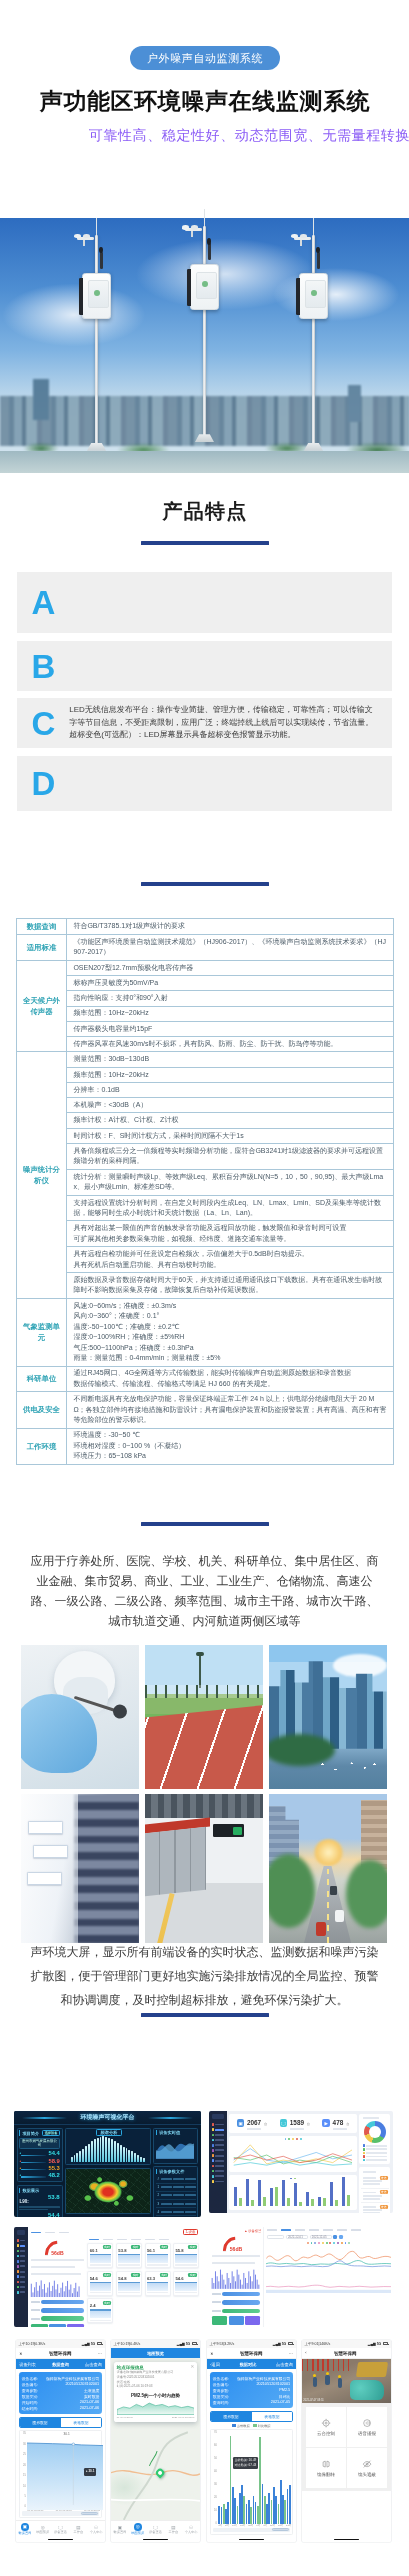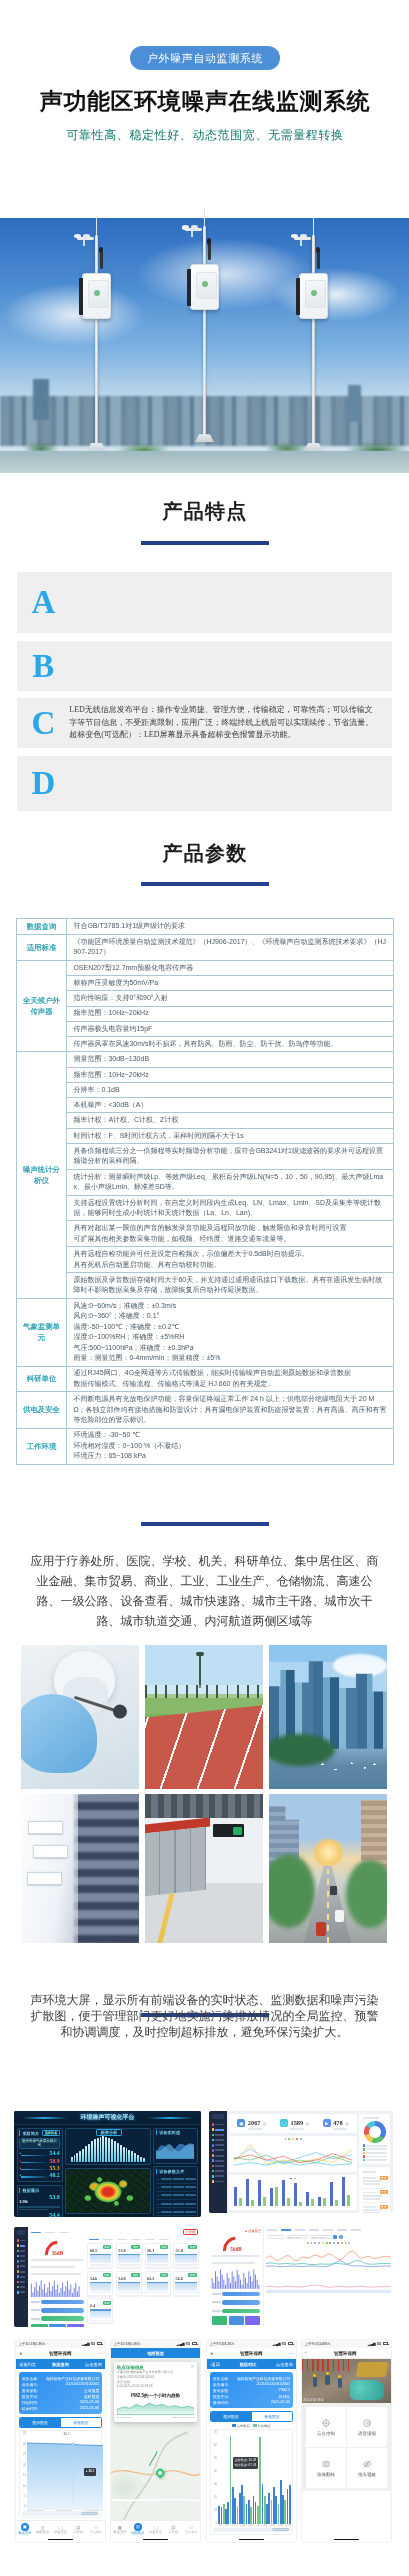--- a/index.html
+++ b/index.html
@@ -1,25 +1,25 @@
 <!DOCTYPE html>
 <html style="font-size:10.2px"><head>
 <meta charset="utf-8">
 <style>
   html,body{margin:0;padding:0;background:#fff;}
   *{box-sizing:border-box;}
   body{font-family:"Liberation Sans","DejaVu Sans",sans-serif;color:#222;}
   #page{position:relative;width:410px;height:2576px;background:#fff;overflow:hidden;margin:0 auto;}
-  .abs{position:absolute;font-family:Liberation Serif, serif;}
+  .abs{position:absolute;}
 
   
   .badge-pill{left:0;right:0;top:46px;display:flex;justify-content:center;}
   .badge-pill span{background:#4c8fd6;color:#fff;font-size:11px;padding:4.5px 16.6px;border-radius:12.8px;letter-spacing:0.6px;}
   .main-title{left:0;right:0;top:86px;text-align:center;font-size:23px;font-weight:bold;color:#111;letter-spacing:0.6px;}
-  .sub-title{left:0;right:0;top:127px;text-align:center;font-size:12px;color:#0f766e;letter-spacing:0.6px;}
+  .sub-title{left:0;right:0;top:127px;text-align:right;font-size:14px;color:#8b5cf6;letter-spacing:0.6px;}
 
   .hero{left:0;top:218px;width:410px;height:255px;background:
     radial-gradient(90px 38px at 82% 30%,rgba(255,255,255,.85),rgba(255,255,255,0) 70%),
     radial-gradient(102px 45px at 18% 38%,rgba(255,255,255,.8),rgba(255,255,255,0) 70%),
     radial-gradient(128px 51px at 55% 22%,rgba(255,255,255,.75),rgba(255,255,255,0) 70%),
     linear-gradient(180deg,#2d6cc0 0%,#4e8ed2 28%,#7fb3e2 52%,#b5d3ea 68%,#cfe2ee 78%);}
   .skyline{position:absolute;left:0;bottom:27px;width:100%;height:50px;filter:blur(1px);opacity:.9;background:
     linear-gradient(180deg,rgba(0,0,0,0) 0,rgba(0,0,0,0) 100%),
     repeating-linear-gradient(90deg,#6e8ba0 0 9px,#5d7d95 9px 14px,#7d9cb0 14px 22px,#54748c 22px 25.6px,#86a4b6 25.6px 37px,#647f96 37px 42px);}
   .skyline:before{content:"";position:absolute;left:8%;bottom:25.6px;width:16.6px;height:41px;background:#4f7693;}
@@ -302,21 +302,20 @@
   </div>
   <div class="abs feature" style="top:698px;min-height:50px">
     <div class="letter">C</div>
     <div class="ftext">LED无线信息发布平台：操作专业简捷、管理方便，传输稳定，可靠性高；可以传输文字等节目信息，不受距离限制，应用广泛；终端掉线上线后可以实现续传，节省流量。
 超标变色(可选配）：LED屏幕显示具备超标变色报警显示功能。</div>
   </div>
   <div class="abs feature" style="top:756px;min-height:55px">
     <div class="letter">D</div>
   </div>
 
-  <div class="abs sec-title" style="top:840px">产品参数</div>
   <div class="abs sec-underline" style="top:882px"></div>
   <table class="params">
       <tbody id="param-tbody">
         <tr>
           <td class="plabel" rowspan="1">数据查询</td>
           <td>符合GB/T3785.1对1级声级计的要求</td>
         </tr>
         <tr>
           <td class="plabel" rowspan="1">适用标准</td>
           <td>《功能区声环境质量自动监测技术规范》（HJ906-2017）、《环境噪声自动监测系统技术要求》（HJ907-2017）</td>
@@ -400,21 +399,21 @@
         <tr>
           <td class="plabel" rowspan="1">工作环境</td>
           <td>环境温度：-30~50 ℃
 环境相对湿度：0~100 %（不凝结）
 环境压力：65~108 kPa</td>
         </tr>
       </tbody>
     </table>
 
   <div class="abs sec-underline" style="top:1522px"></div>
-  <div class="abs scene-par" style="top:1551px">应用于疗养处所、医院、学校、机关、科研单位、集中居住区、商业金融、集市贸易、商业、工业、工业生产、仓储物流、高速公路、一级公路、设备查看、城市快速路、城市主干路、城市次干路、城市轨道交通、内河航道两侧区域等</div>
+  <div class="abs scene-par" style="top:1551px">应用于疗养处所、医院、学校、机关、科研单位、集中居住区、商业金融、集市贸易、商业、工业、工业生产、仓储物流、高速公路、一级公路、二级公路、频率范围、城市主干路、城市次干路、城市轨道交通、内河航道两侧区域等</div>
   <div class="abs scene-grid">
     <div class="scene-cell sc1">
         <div class="cap"></div>
         <div class="mask"></div>
         <div class="glove"></div>
         <div class="tool"></div>
       </div>
     <div class="scene-cell sc2">
         <div class="lamp"></div>
         <div class="fence"></div>
@@ -448,21 +447,21 @@
         <div class="treer"></div>
         <div class="road"></div>
         <div class="dash"></div>
         <div class="car1"></div>
         <div class="car2"></div>
         <div class="car3"></div>
       </div>
   </div>
 
   <div class="abs sec-underline" style="top:2013px"></div>
-  <div class="abs scene-par" style="top:1992px;line-height:16px">声环境大屏，显示所有前端设备的实时状态、监测数据和噪声污染扩散图，便于管理部门更好地实施污染排放情况的全局监控、预警和协调调度，及时控制超标排放，避免环保污染扩大。</div>
+  <div class="abs scene-par" style="top:1940px;line-height:24px">声环境大屏，显示所有前端设备的实时状态、监测数据和噪声污染扩散图，便于管理部门更好地实施污染排放情况的全局监控、预警和协调调度，及时控制超标排放，避免环保污染扩大。</div>
 
   <div class="abs shot dark-dash" style="left:14px;top:2111px;width:187px;height:106px">
     <div class="dd-head">环境噪声可视化平台</div>
     <div class="dd-body">
       <div class="dd-col" style="width:46px">
         <div class="dd-panel" style="flex:1.1">
           <div class="dd-ptitle">
               <span>项目简介</span>
               <span class="dd-tag">选择设备</span>
             </div>

